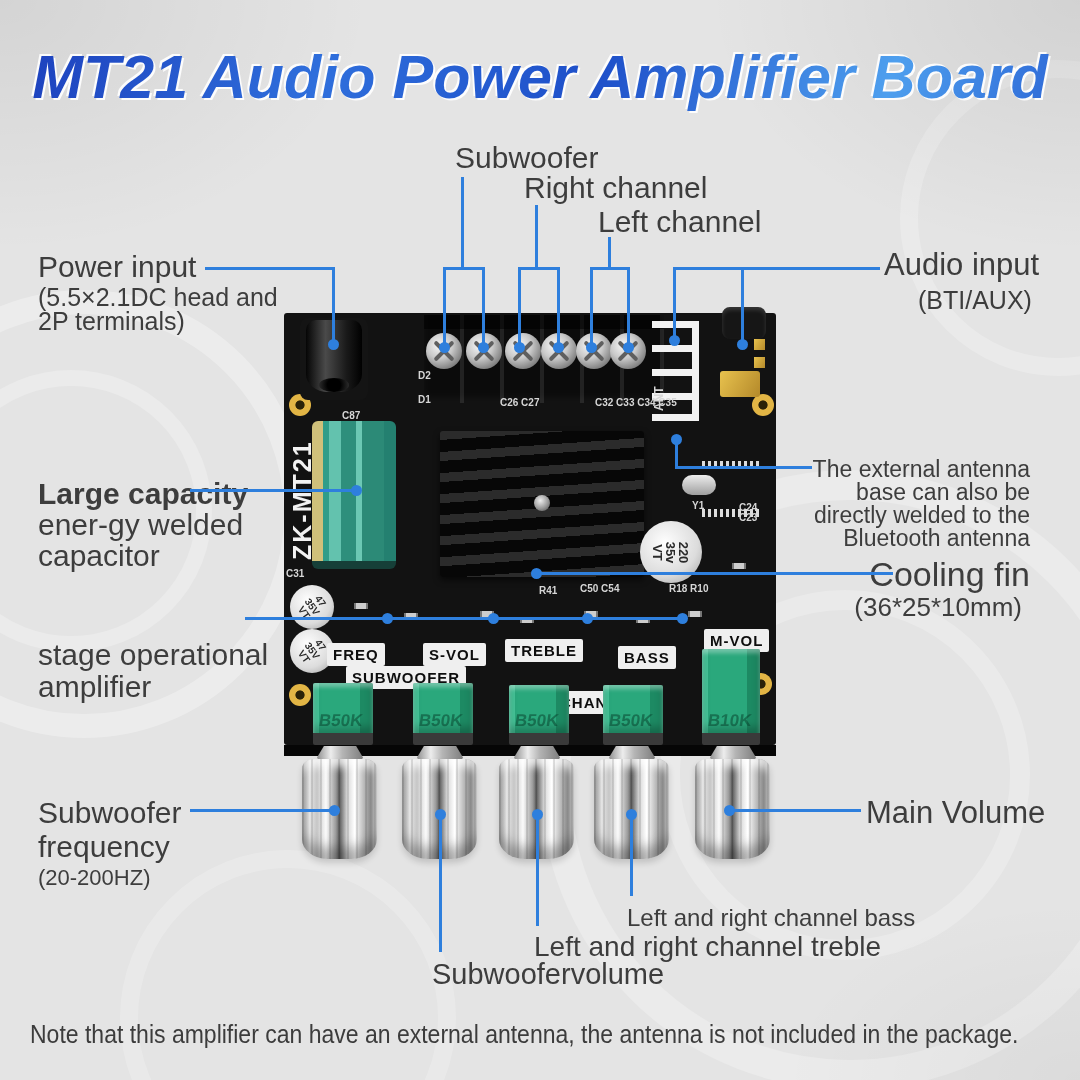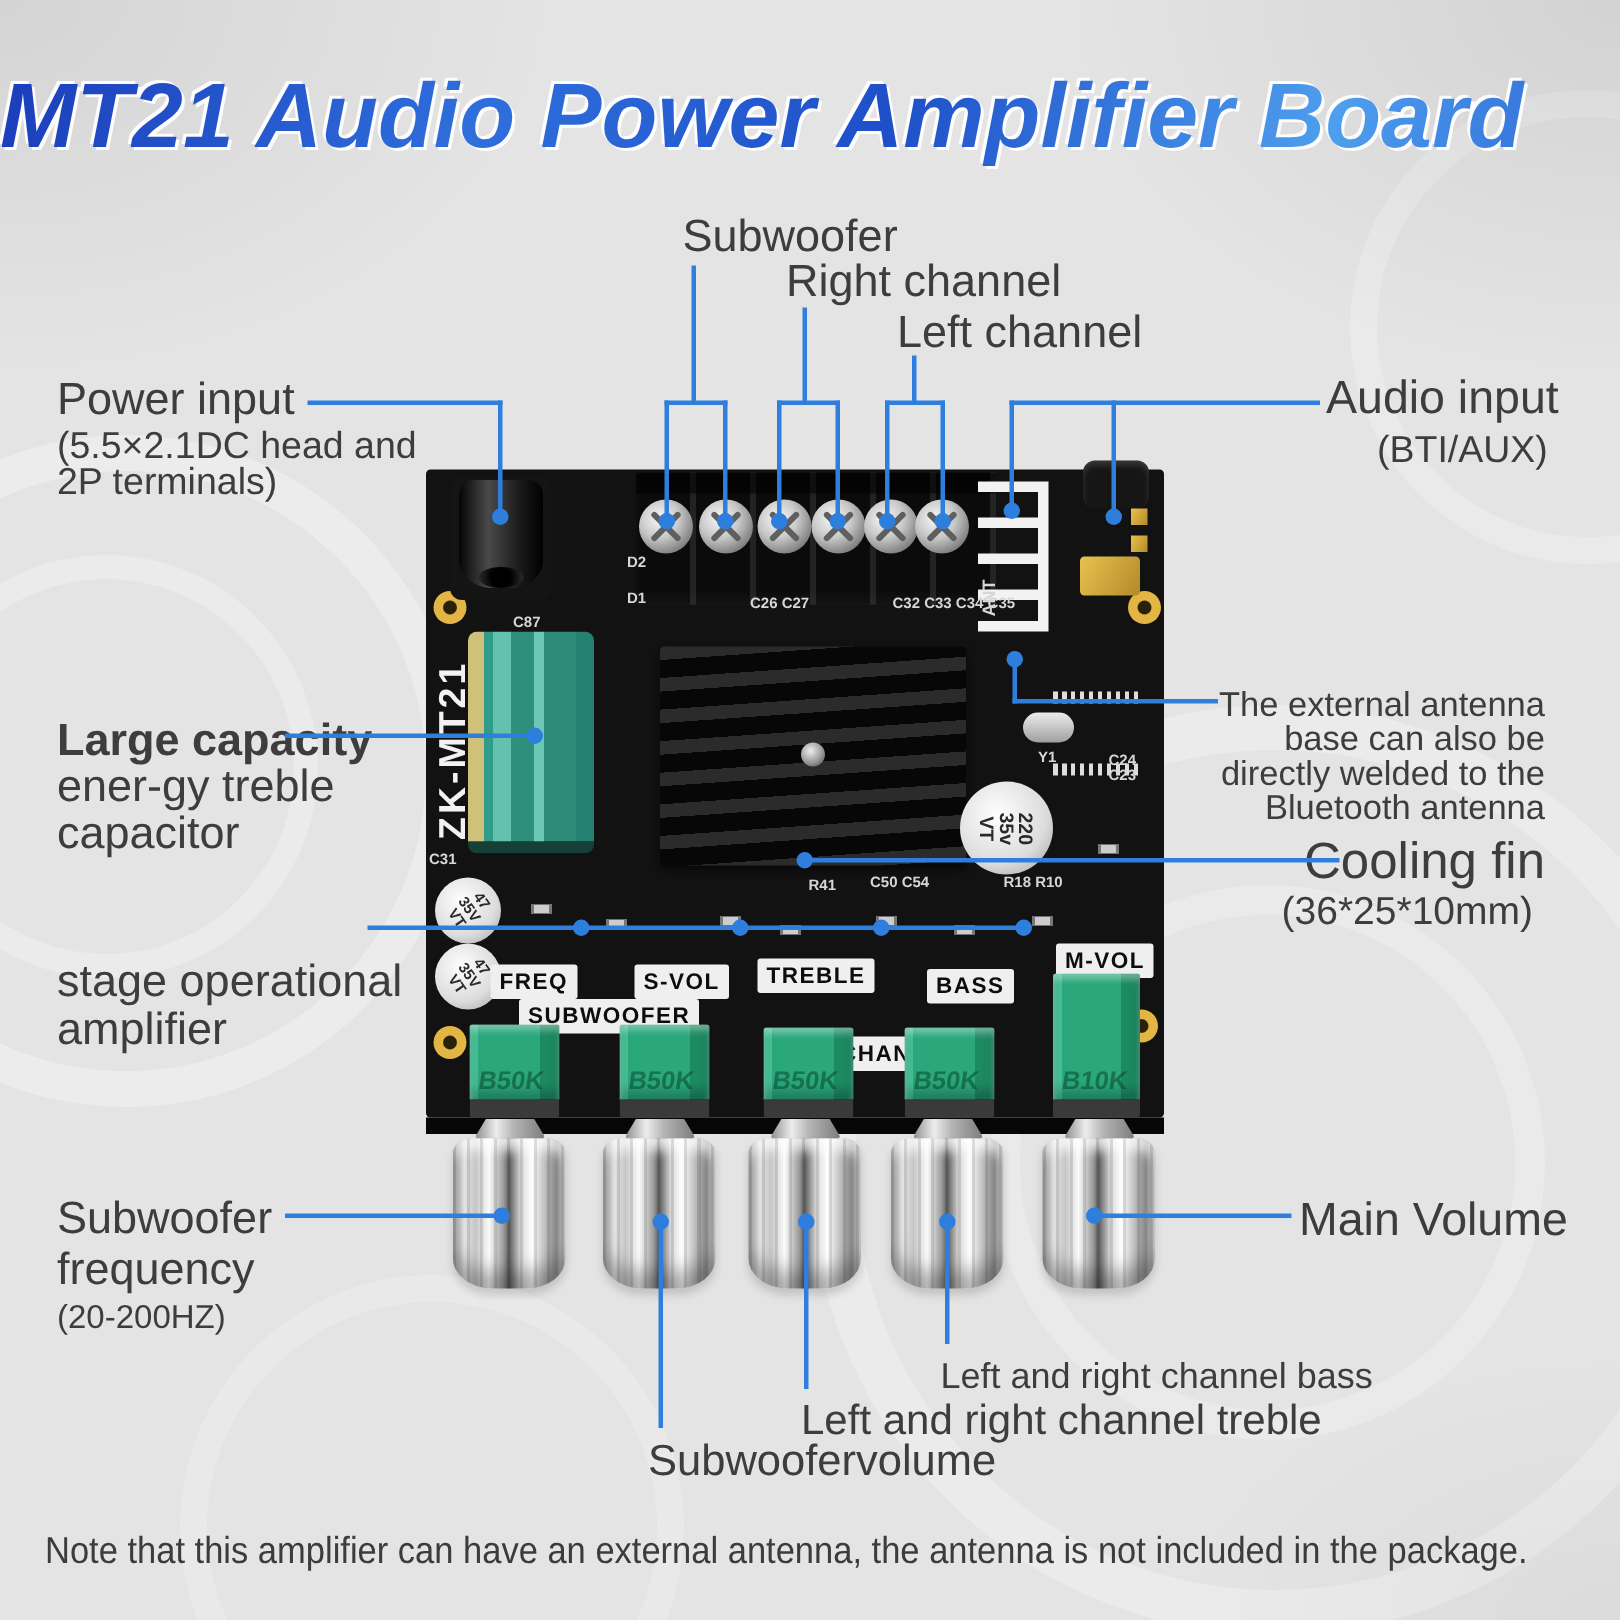--- a/index.html
+++ b/index.html
@@ -3,21 +3,21 @@
 <meta charset="utf-8">
 <style>
   html,body{margin:0;padding:0;}
   #stage{position:relative;width:1080px;height:1080px;background:#e4e4e4;overflow:hidden;
          font-family:"Liberation Sans","DejaVu Sans",sans-serif;color:#3d3d3d;}
   .bgring{position:absolute;border-radius:50%;pointer-events:none;}
   #shade{position:absolute;inset:0;pointer-events:none;background:
      radial-gradient(620px 420px at 0% 0%, rgba(0,0,0,0.07), transparent 60%),
      radial-gradient(620px 420px at 100% 0%, rgba(0,0,0,0.08), transparent 60%),
      radial-gradient(500px 300px at 100% 100%, rgba(0,0,0,0.04), transparent 60%);}
-  #title{position:absolute;top:42px;left:0;width:1080px;text-align:left;
+  #title{position:absolute;top:42px;left:0;width:1080px;text-align:center;
      font-size:61px;font-weight:800;font-style:italic;letter-spacing:0px;
      background:linear-gradient(105deg,#1b3dbb 0%,#2f6fdc 30%,#1e4fc9 55%,#4e9fee 82%,#2a62d4 100%);
      -webkit-background-clip:text;background-clip:text;color:transparent;-webkit-text-fill-color:transparent;
      filter:drop-shadow(2px 2px 0 rgba(255,255,255,.9)) drop-shadow(-2px -2px 0 rgba(255,255,255,.9));}
   .co{position:absolute;font-size:30px;line-height:33px;color:#3d3d3d;white-space:nowrap;}
   .co-sub{position:absolute;font-size:25px;line-height:27px;color:#3d3d3d;white-space:nowrap;}
   .co-small{position:absolute;font-size:23px;line-height:23px;color:#3d3d3d;white-space:nowrap;text-align:right;}
   .cl{position:absolute;background:#2e7fdd;}
   .dot{position:absolute;width:11px;height:11px;border-radius:50%;background:#2e7fdd;}
   
@@ -91,21 +91,21 @@
 
   <div class="co" style="left:455px;top:141px;">Subwoofer</div>
   <div class="co" style="left:524px;top:171px;">Right channel</div>
   <div class="co" style="left:598px;top:205px;">Left channel</div>
 
   <div class="co" style="left:38px;top:250px;text-align:right;">Power input</div>
   <div class="co-sub" style="left:38px;top:284px;">(5.5×2.1DC head and</div>
   <div class="co-sub" style="left:38px;top:308px;">2P terminals)</div>
 
   <div class="co" style="left:38px;top:477px;font-weight:bold;">Large capacity</div>
-  <div class="co" style="left:38px;top:508px;">ener-gy treble</div>
+  <div class="co" style="left:38px;top:508px;">ener-gy welded</div>
   <div class="co" style="left:38px;top:539px;">capacitor</div>
 
   <div class="co" style="left:38px;top:638px;">stage operational</div>
   <div class="co" style="left:38px;top:670px;">amplifier</div>
 
   <div class="co" style="left:38px;top:796px;">Subwoofer</div>
   <div class="co" style="left:38px;top:830px;">frequency</div>
   <div class="co-sub" style="left:38px;top:864px;font-size:22px;">(20-200HZ)</div>
 
   <div class="co" style="left:884px;top:248px;font-size:31px;">Audio input</div>

